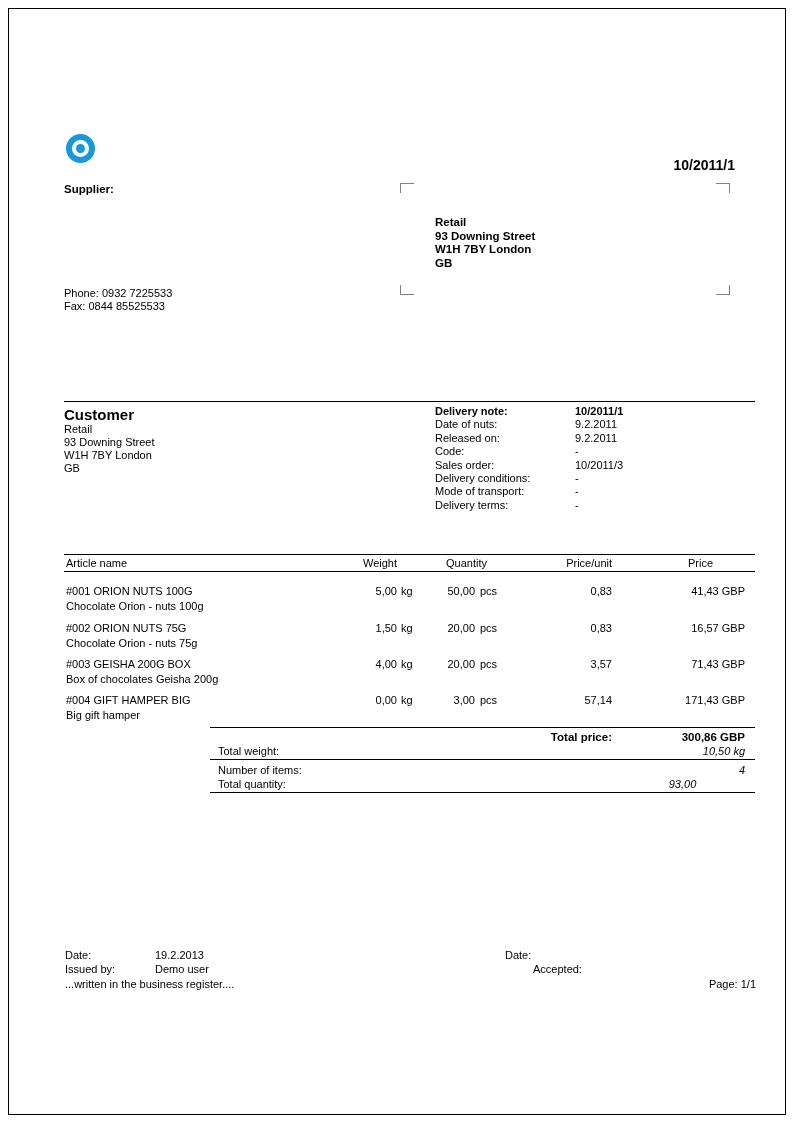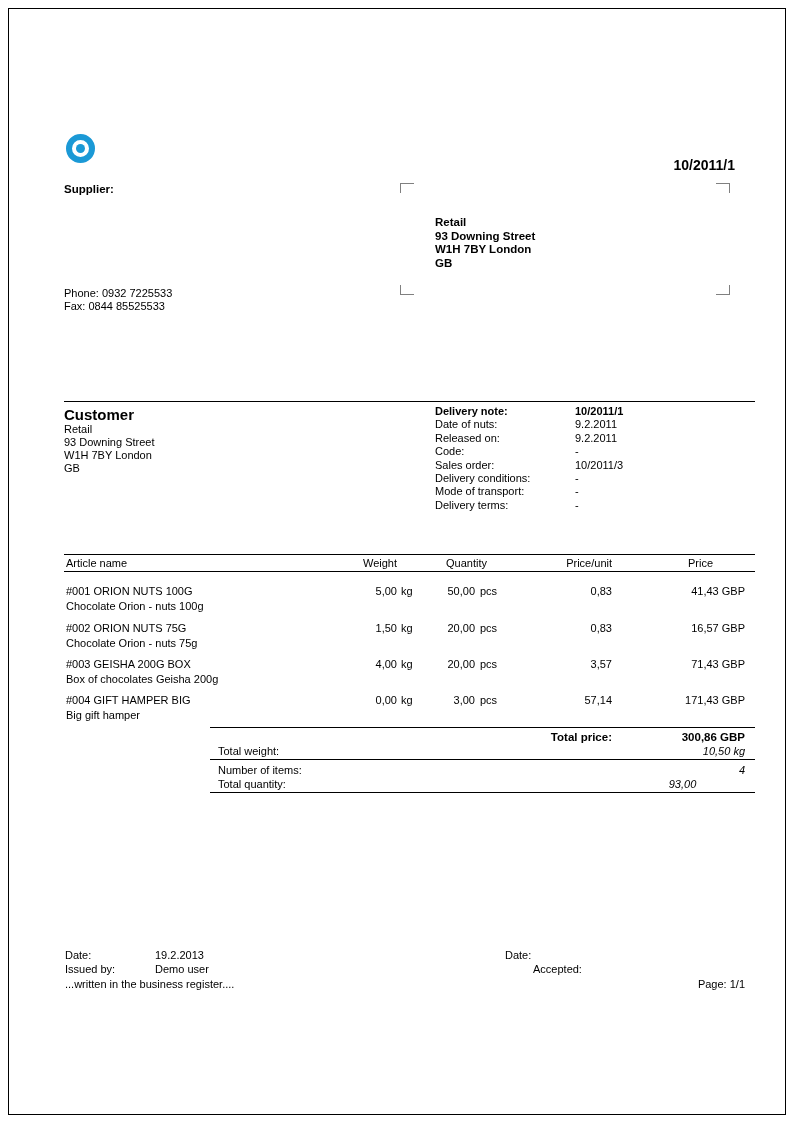--- a/index.html
+++ b/index.html
@@ -75,21 +75,21 @@
   .tq-label { position:absolute; left:218px; top:778px; }
   .tq-value { position:absolute; left:620px; top:778px; width:125px; text-align:center; font-style:italic; }
   
   .f-date-label   { position:absolute; left:65px;  top:949px; }
   .f-date-value   { position:absolute; left:155px; top:949px; }
   .f-issued-label { position:absolute; left:65px;  top:963px; }
   .f-issued-value { position:absolute; left:155px; top:963px; }
   .f-register     { position:absolute; left:65px;  top:978px; }
   .f-rdate-label  { position:absolute; left:505px; top:949px; }
   .f-accepted-label { position:absolute; left:505px; top:963px;margin-left:28px; }
-  .f-page         { position:absolute; right:49px; top:978px;padding-left:38px; }
+  .f-page         { position:absolute; right:38px; top:978px;padding-left:38px; }
 </style>
 </head>
 <body>
 
 <div class="page">
   <div class="page-border"></div>
 
   <div class="logo">
     <span class="logo-o"><span class="logo-o-dot"></span></span>
   </div>

